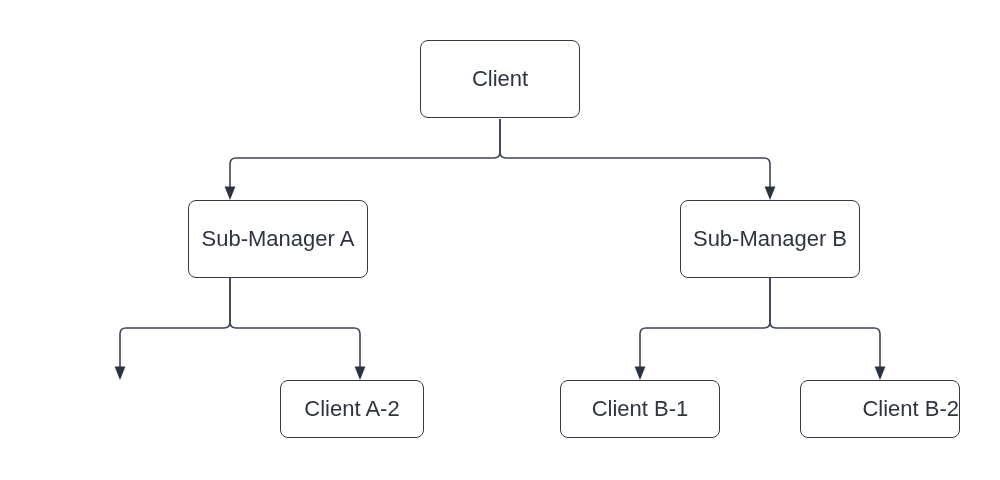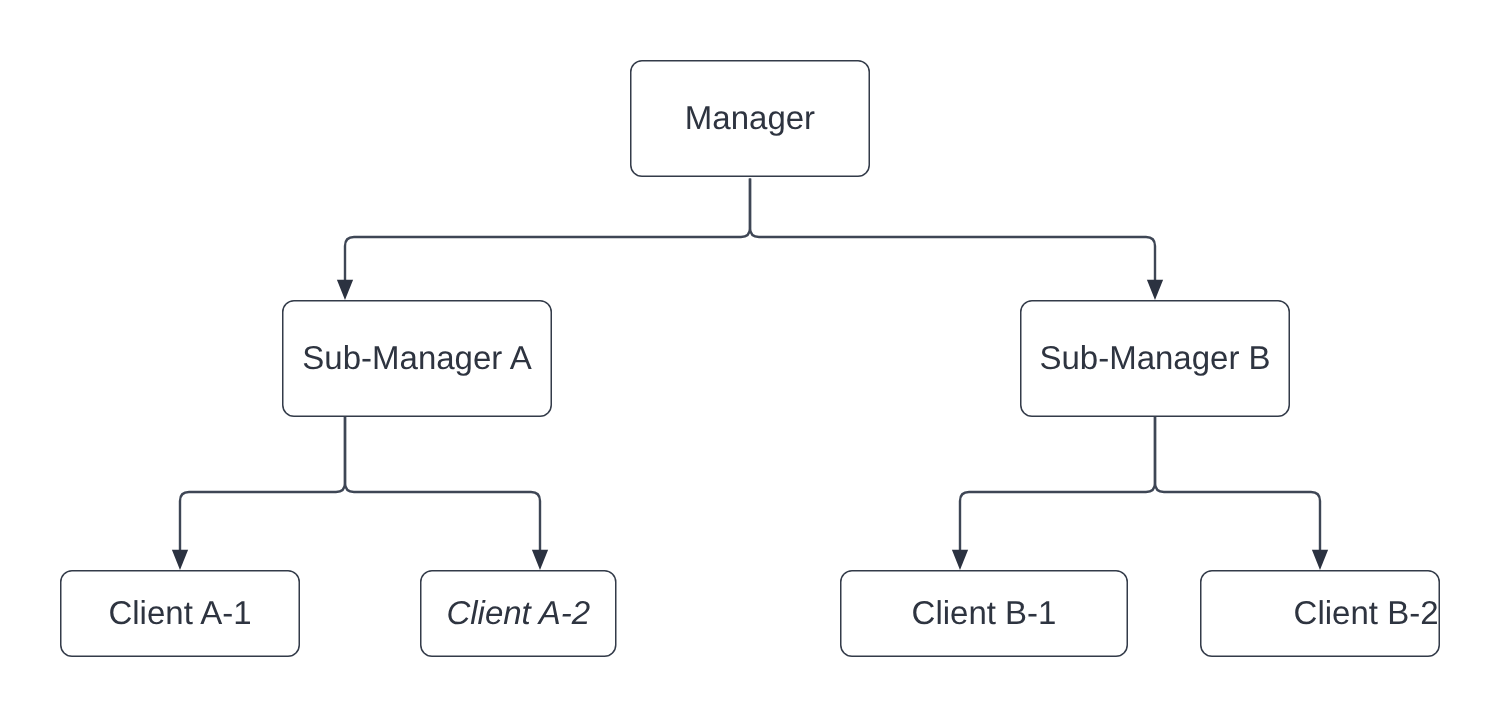--- a/index.html
+++ b/index.html
@@ -41,22 +41,22 @@
     justify-content:center;
     color:var(--text);
     font-size:22px;
     line-height:1.2;
     text-align:center;
   }
   .node-manager   {left:420px; top:40px;  width:160px; height:78px;}
   .node-sub-a     {left:140px; top:200px; width:180px; height:78px;margin-left:48px;}
   .node-sub-b     {left:680px; top:200px; width:180px; height:78px;text-align:right;}
   .node-client-a1 {left:40px;  top:380px; width:160px; height:58px;}
-  .node-client-a2 {left:280px; top:380px; width:131px; height:58px;font-style:italic;}
-  .node-client-b1 {left:560px; top:380px; width:192px; height:58px;}
+  .node-client-a2 {left:280px; top:380px; width:144px; height:58px;}
+  .node-client-b1 {left:560px; top:380px; width:160px; height:58px;}
   .node-client-b2 {left:800px; top:380px; width:160px; height:58px;justify-content:flex-end;}
 </style>
 </head>
 <body>
 
 <div class="canvas">
 
   <svg class="connector-layer" viewBox="0 0 1000 480" xmlns="http://www.w3.org/2000/svg">
 
     <path d="M500,119 L500,152 Q500,158 494,158 L236,158 Q230,158 230,164 L230,187"></path>
@@ -72,34 +72,31 @@
     <polygon points="360,380 354.6,366.5 365.4,366.5"></polygon>
 
     <path d="M770,278 L770,322 Q770,328 764,328 L646,328 Q640,328 640,334 L640,367"></path>
     <polygon points="640,380 634.6,366.5 645.4,366.5"></polygon>
 
     <path d="M770,278 L770,322 Q770,328 776,328 L874,328 Q880,328 880,334 L880,367"></path>
     <polygon points="880,380 874.6,366.5 885.4,366.5"></polygon>
   </svg>
 
   <div class="node node-manager">
-    <span>Manager</span>
+    <span>Client</span>
   </div>
 
   <div class="node node-sub-a">
     <span>Sub-Manager A</span>
   </div>
 
   <div class="node node-sub-b">
     <span>Sub-Manager B</span>
   </div>
 
-  <div class="node node-client-a1">
-    <span>Client A-1</span>
-  </div>
 
   <div class="node node-client-a2">
     <span>Client A-2</span>
   </div>
 
   <div class="node node-client-b1">
     <span>Client B-1</span>
   </div>
 
   <div class="node node-client-b2">

